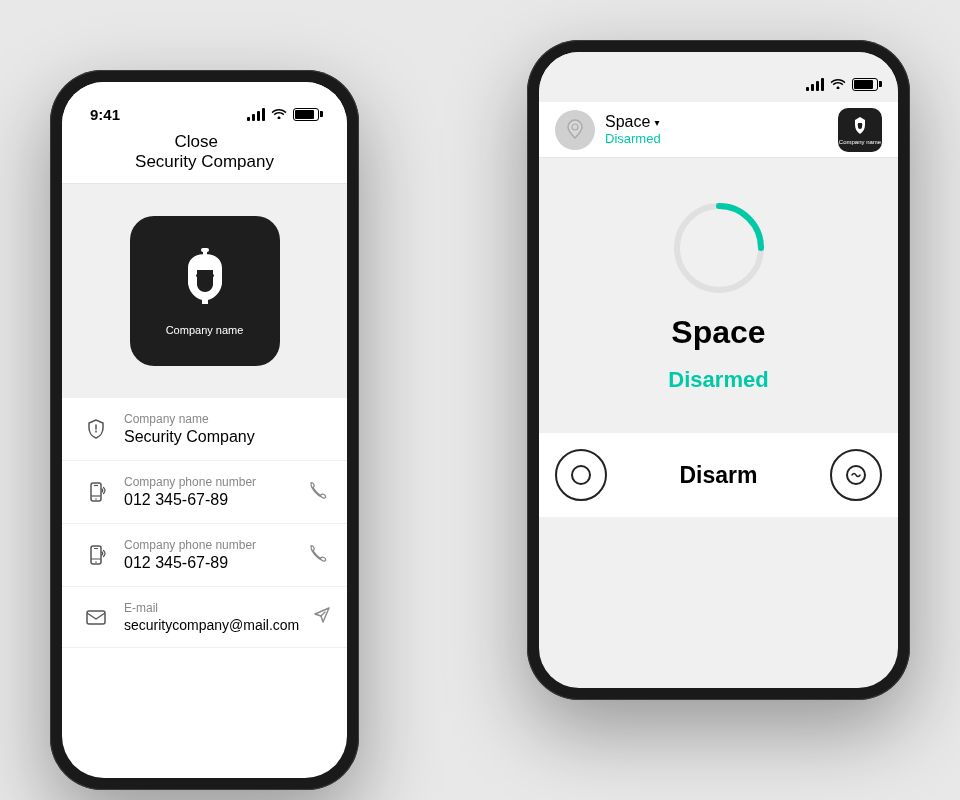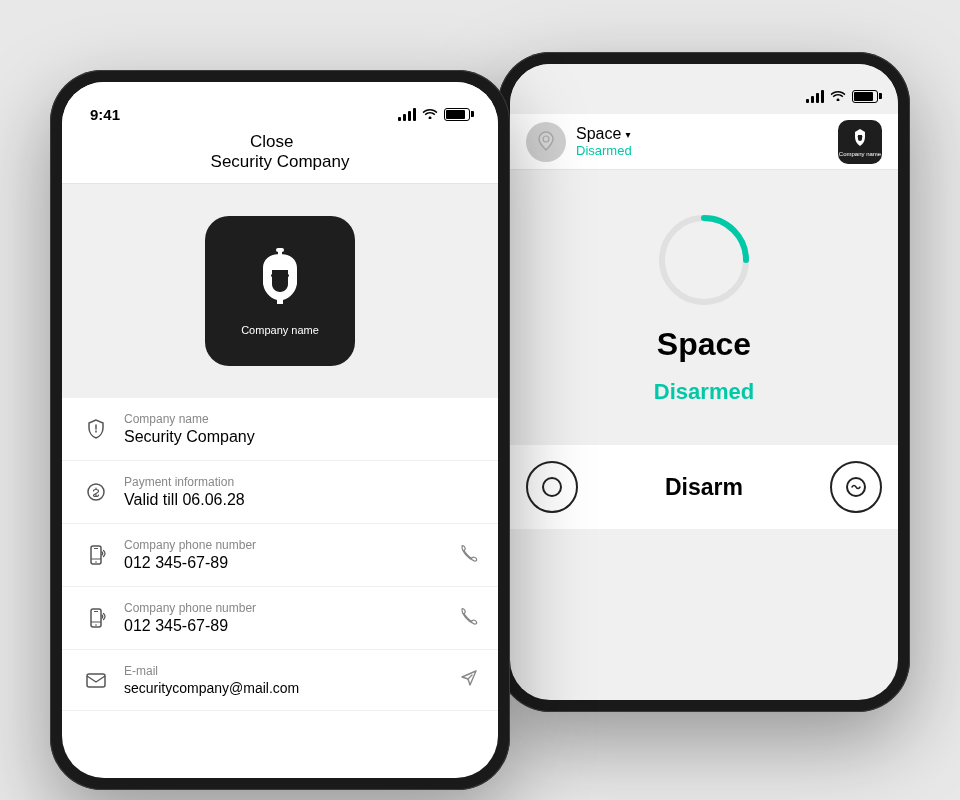--- a/index.html
+++ b/index.html
@@ -23,21 +23,21 @@
     
     .phone {
       position: absolute;
       background: #1a1a1a;
       border-radius: 52px;
       box-shadow: 0 30px 80px rgba(0,0,0,0.35), inset 0 0 0 1px #3a3a3a;
     }
 
     
     .phone-left {
-      width: 460px;
+      width: 309px;
       height: 720px;
       left: 0;
       top: 30px;
       z-index: 2;
     }
 
     .phone-left .phone-screen {
       position: absolute;
       top: 12px;
       left: 12px;
@@ -175,26 +175,25 @@
       font-weight: 400;
     }
 
     .info-action {
       color: #888;
       font-size: 18px;
     }
 
     
     .phone-right {
-      width: 412px;
+      width: 383px;
       height: 660px;
       right: 0;
       top: 0;
       z-index: 1;
-      margin-top: 12px;
     }
 
     .phone-right .phone-screen {
       position: absolute;
       top: 12px;
       left: 12px;
       right: 12px;
       bottom: 12px;
       background: #f0f0f0;
       border-radius: 40px;
@@ -453,32 +452,20 @@
               <path d="M11 2L4 5V10C4 14.4 7 18.5 11 20C15 18.5 18 14.4 18 10V5L11 2Z" stroke="#555" stroke-width="1.5" fill="none"></path>
               <path d="M11 7V11M11 13V14" stroke="#555" stroke-width="1.5" stroke-linecap="round"></path>
             </svg>
           </div>
           <div class="info-content">
             <div class="info-label">Company name</div>
             <div class="info-value">Security Company</div>
           </div>
         </div>
 
-        <div class="info-row">
-          <div class="info-icon">
-            <svg width="22" height="22" viewBox="0 0 22 22" fill="none">
-              <circle cx="11" cy="11" r="8" stroke="#555" stroke-width="1.5" fill="none"></circle>
-              <path d="M11 7V8.5M11 13.5V15M8.5 10C8.5 9 9.5 8.5 11 8.5C12.5 8.5 13.5 9 13.5 10.25C13.5 11.5 12 12 11 12.5C10 13 8.5 13.5 8.5 14.5C8.5 15.5 9.5 15.5 11 15.5C12.5 15.5 13.5 15 13.5 14" stroke="#555" stroke-width="1.2" stroke-linecap="round" fill="none"></path>
-            </svg>
-          </div>
-          <div class="info-content">
-            <div class="info-label">Payment information</div>
-            <div class="info-value">Valid till 06.06.28</div>
-          </div>
-        </div>
 
         <div class="info-row">
           <div class="info-icon">
             <svg width="22" height="22" viewBox="0 0 22 22" fill="none">
               <rect x="6" y="2" width="10" height="18" rx="2" stroke="#555" stroke-width="1.5" fill="none"></rect>
               <line x1="6" y1="15" x2="16" y2="15" stroke="#555" stroke-width="1.2"></line>
               <circle cx="11" cy="18" r="0.8" fill="#555"></circle>
               <line x1="9" y1="4.5" x2="13" y2="4.5" stroke="#555" stroke-width="1.2"></line>
 
               <path d="M17 8 C18 9 18 10 17 11" stroke="#555" stroke-width="1.2" stroke-linecap="round" fill="none"></path>

